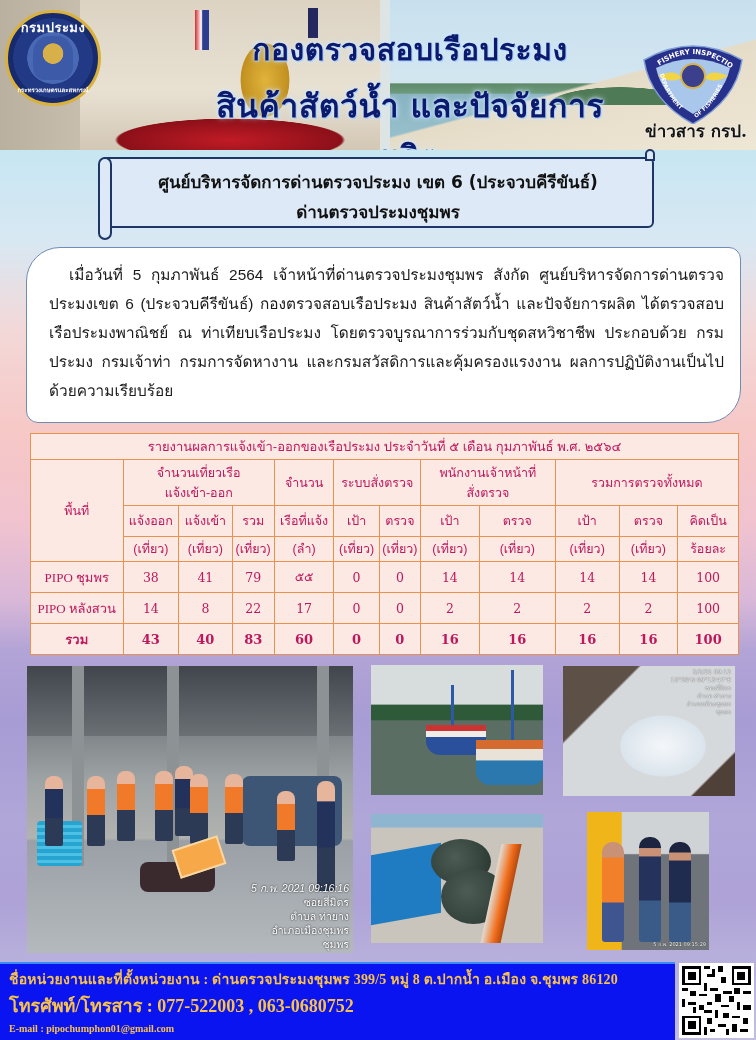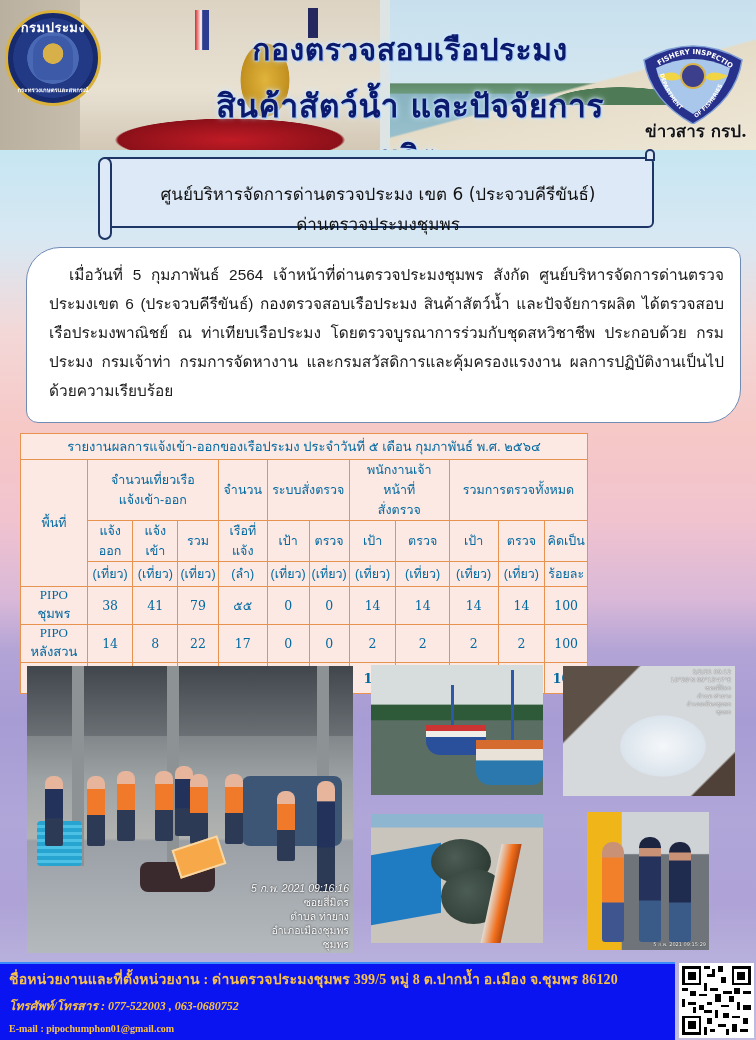--- a/index.html
+++ b/index.html
@@ -89,46 +89,46 @@
   .scroll .roll-left {
     position: absolute; left: -6px; top: -2px; width: 14px; height: 83px;
     background: #dde9f6; border: 2px solid #1e3666; border-radius: 7px;
   }
   .scroll .roll-right {
     position: absolute; right: -3px; top: -10px; width: 10px; height: 12px;
     border: 2px solid #1e3666; border-radius: 5px 5px 0 0; background: #dde9f6;
   }
   .scroll-line {
     position: absolute; left: 0; width: 100%; text-align: center;
-    font-weight: normal; font-size: 17px; color: #111; margin-top: 12px;
+    font-weight: bold; font-size: 17px; color: #111;
   }
   .scroll-line.l1 { top: 9px; }
   .scroll-line.l2 { top: 39px; }
 
   
   .para-box {
     position: absolute; left: 26px; top: 247px; width: 715px; height: 176px;
     background: #fff;
     border: 1.5px solid #6f8cb5;
     border-radius: 34px 12px 34px 12px;
     padding: 12px 16px 0 22px;
   }
   .para-box p {
     font-family: "Liberation Sans", sans-serif;
     font-size: 15.4px; line-height: 29px; color: #1a1a1a;
     text-indent: 20px; text-align: justify;
   }
 
   
   .report-table {
-    position: absolute; left: 20px; top: 433px; width: 568px;
+    position: absolute; left: 30px; top: 433px; width: 709px;
     border-collapse: collapse;
     background: #fce9e4;
     font-family: "Liberation Sans", sans-serif;
-    color: #0369a1;
+    color: #be185d;
   }
   .report-table td, .report-table th {
     border: 1.5px solid #e8924f;
     text-align: center; vertical-align: middle;
     font-weight: normal; font-size: 12.5px;
     padding: 0 2px;
   }
   .report-table .title-row td { height: 26px; font-size: 13px; }
   .report-table .h1 th { height: 46px; line-height: 20px; }
   .report-table .h2 th { height: 31px; }
@@ -203,21 +203,21 @@
     position: absolute; left: 0; top: 962px; width: 675px; height: 78px;
     background: #0a14f0;
     border-top: 2px solid #3b8bff;
     padding: 3px 0 0 9px;
   }
   .footer-line {
     font-family: "Liberation Serif", serif; font-weight: bold;
     color: #f7c14b; white-space: nowrap;
   }
   .footer-line.addr { font-size: 14px; line-height: 26px; letter-spacing: 0.2px; }
-  .footer-line.tel  { font-size: 12px; line-height: 26px; font-style: italic; }
+  .footer-line.tel  { font-size: 18px; line-height: 26px; }
   .footer-line.mail { font-size: 10px; line-height: 20px; }
 
   .qr {
     position: absolute; left: 679px; top: 963px; width: 75px; height: 75px;
     background: #fff; padding: 3px;
   }
   .qr svg { width: 69px; height: 69px; display: block; }
 </style>
 </head>
 <body>

